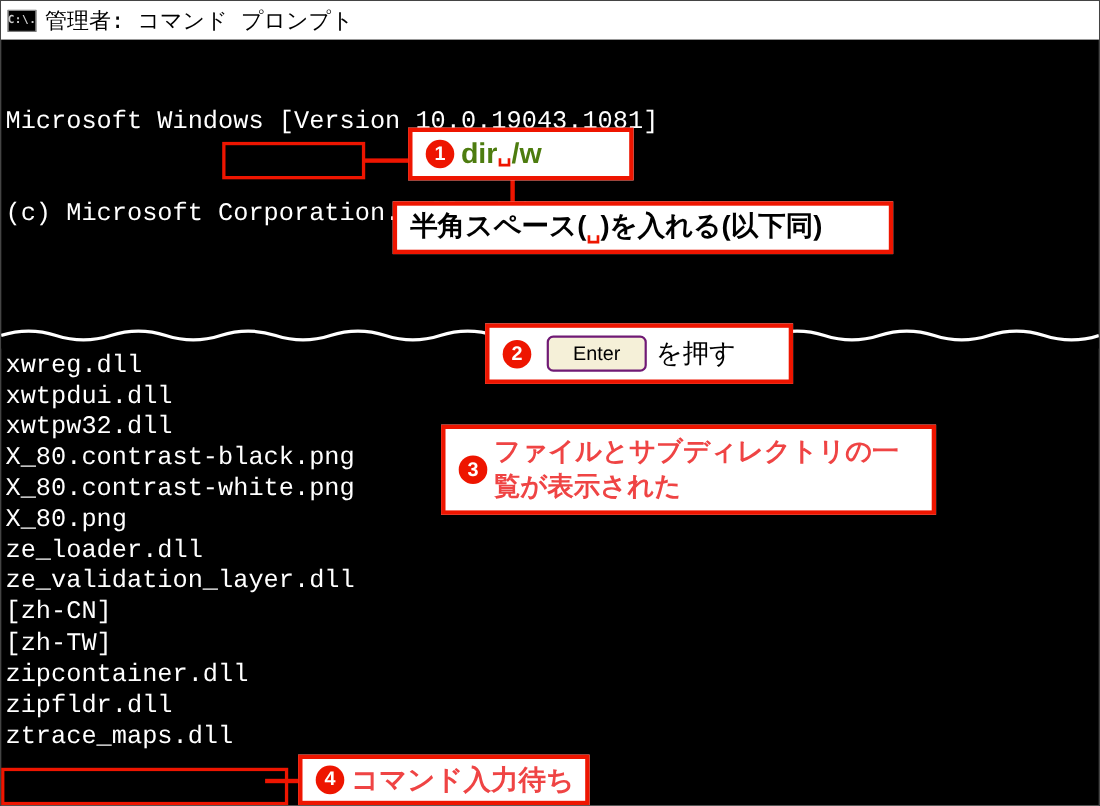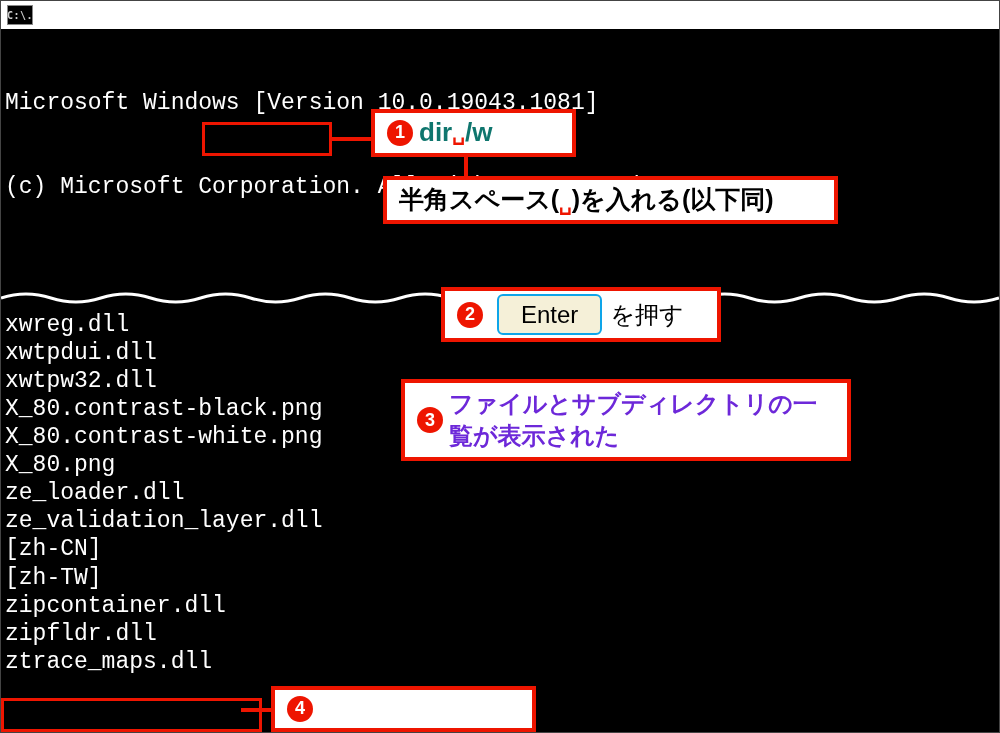--- a/index.html
+++ b/index.html
@@ -85,50 +85,50 @@
     border-radius: 50%;
     background: #ee1500;
     color: #fff;
     font-size: 18px;
     font-weight: bold;
     align-items: center;
     justify-content: center;
     margin-right: 6px;
     flex: none;
   }
-  .red-text { color: #6d28d9; font-weight: bold; }
+  .red-text { color: #ef4444; font-weight: bold; }
   .space-u { color: #ee1500; font-weight: bold; font-size: 20px; vertical-align: -2px; }
 
   .callout-1 { top: 80px; left: 370px; width: 205px; height: 48px; font-size:26px; font-weight:bold;}
-  .callout-1 span.cmd { color: #0f766e; }
-  .callout-space { top: 147px; left: 382px; width: 455px; height: 48px; font-size:25px; font-weight:bold;}
+  .callout-1 span.cmd { color: #4d7c0f; }
+  .callout-space { top: 147px; left: 356px; width: 455px; height: 48px; font-size:25px; font-weight:bold;}
   .callout-2 { top: 258px; left: 440px; width: 280px; height: 55px; }
   .callout-3 { top: 350px; left: 400px; width: 450px; height: 82px; white-space: normal; line-height:1.35;}
   .callout-4 { bottom: 0px; left: 270px; width: 265px; height: 46px; font-size:25px; font-weight:bold;}
 
   .connector-h {
     position: absolute;
     background: #ee1500;
     height: 4px;
   }
   .connector-v {
     position: absolute;
     background: #ee1500;
     width: 4px;
   }
   .conn-1 { top: 108px; left: 330px; width: 44px; }
   .conn-space-v { top: 126px; left: 463px; height: 24px; }
   .conn-4 { bottom: 20px; left: 240px; width: 40px; }
 
   .enter-key {
     display: inline-block;
-    border: 2px solid #0ea5e9;
+    border: 2px solid #701a75;
     background: #f5f0d8;
     padding: 4px 22px;
-    font-size: 24px;
+    font-size: 18px;
     border-radius: 6px;
     margin: 0 8px;
   }
 
   
   .tear {
     position: absolute;
     top: 205px; left: 0;
     width: 100%;
     height: 20px;
@@ -144,20 +144,21 @@
     top: 226px; left: 4px; right: 4px;
   }
 </style>
 </head>
 <body>
 
 <div class="window">
 
   <div class="titlebar">
     <span class="icon">C:\.</span>
+    <span>管理者: コマンド プロンプト</span>
   </div>
 
   <div class="terminal">
 
     <div class="terminal-top">
       <div class="line">Microsoft Windows [Version 10.0.19043.1081]</div>
       <div class="line">(c) Microsoft Corporation. All rights reserved.</div>
       <div class="line">&nbsp;</div>
     </div>
 
@@ -200,16 +201,17 @@
       <span>を押す</span>
     </div>
 
     <div class="callout callout-3">
       <span class="num-badge">3</span>
       <span class="red-text">ファイルとサブディレクトリの一覧が表示された</span>
     </div>
 
     <div class="callout callout-4">
       <span class="num-badge">4</span>
+      <span class="red-text">コマンド入力待ち</span>
     </div>
 
   </div>
 </div>
 
 </body></html>

